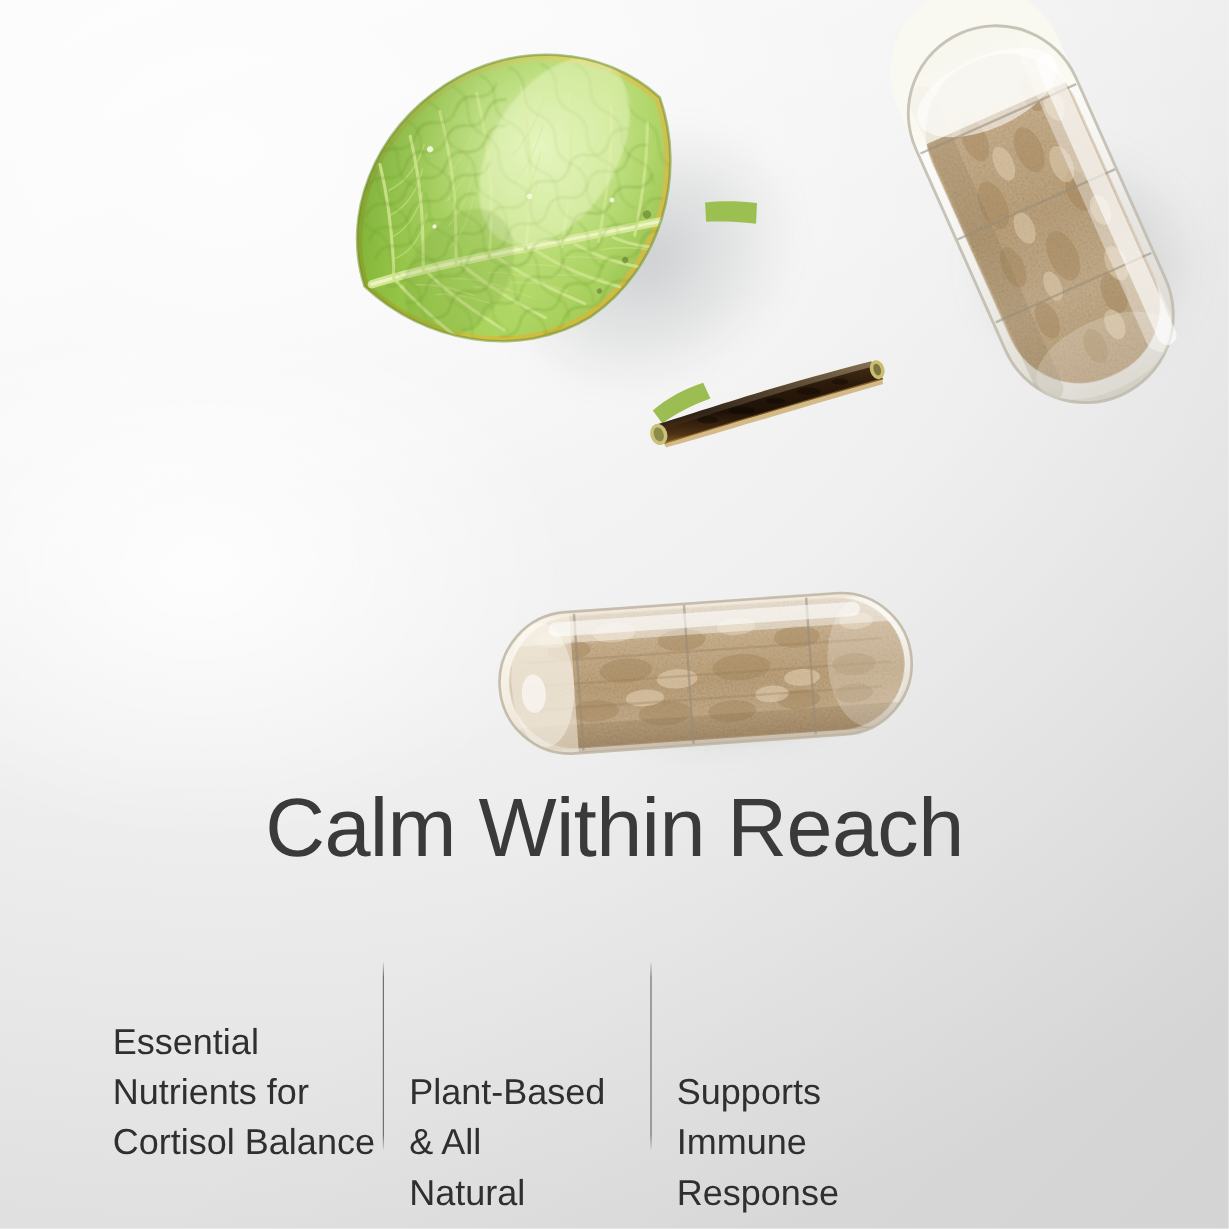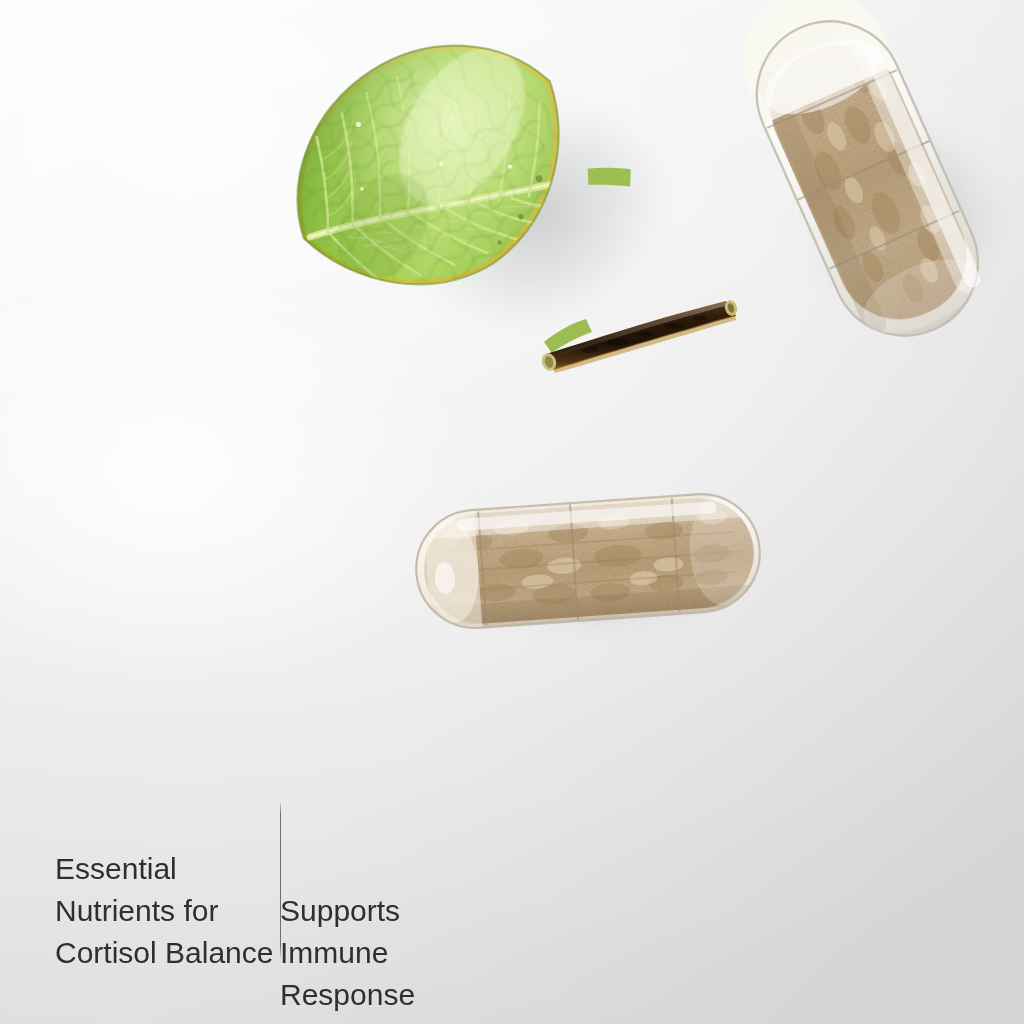--- a/index.html
+++ b/index.html
@@ -104,24 +104,24 @@
     line-height:42px;
     color:#2f2f2f;
     font-weight:400;
     white-space:pre-line;
   }
   .feature .divider{
     position:absolute; left:0; top:-4px;
     width:1px; height:156px;
     background:linear-gradient(to bottom, rgba(120,120,120,.15) 0%, rgba(105,105,105,.95) 8%, rgba(105,105,105,.95) 92%, rgba(120,120,120,.15) 100%);
   }
-  #f0{ width:280px; padding-left:55px; }
+  #f0{ width:280px; padding-left:55px;margin-left:39px; }
   #f1{ width:272px; padding-left:24px; }
   #f2{ width:223px; padding-left:22px; }
-  #f3{ width:249px; }
+  #f3{ width:249px; padding-left:22px; }
 </style>
 </head>
 <body>
 
 <div id="stage">
 
   <div id="bg-base"></div>
   <div id="bg-sheen"></div>
   <div id="bg-vignette"></div>
 
@@ -474,30 +474,37 @@
           </g>
 
           <ellipse cx="318" cy="79" rx="32" ry="54" fill="rgba(255,255,255,.22)"></ellipse>
           <rect x="12" y="20" width="344" height="118" rx="59" fill="none" stroke="rgba(186,176,158,.80)" stroke-width="2.2"></rect>
           <rect x="56" y="28" width="260" height="12" rx="6" fill="rgba(255,255,255,.58)"></rect>
         </g>
       </svg>
     </div>
   </div>
 
+  <div id="headline">Calm Within Reach</div>
 
   <div id="features">
 
     <div class="feature" id="f0">
       <span>Essential
 Nutrients for
 Cortisol Balance</span>
     </div>
 
 
+    <div class="feature" id="f2">
+      <span class="divider"></span>
+      <span>Plant-Based
+&amp; All
+Natural</span>
+    </div>
 
     <div class="feature" id="f3">
       <span class="divider"></span>
       <span>Supports
 Immune
 Response</span>
     </div>
   </div>
 
 </div>

